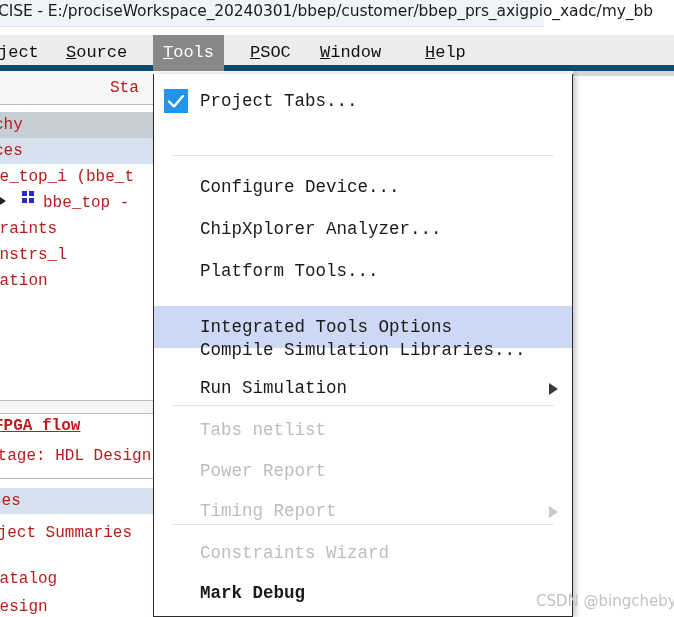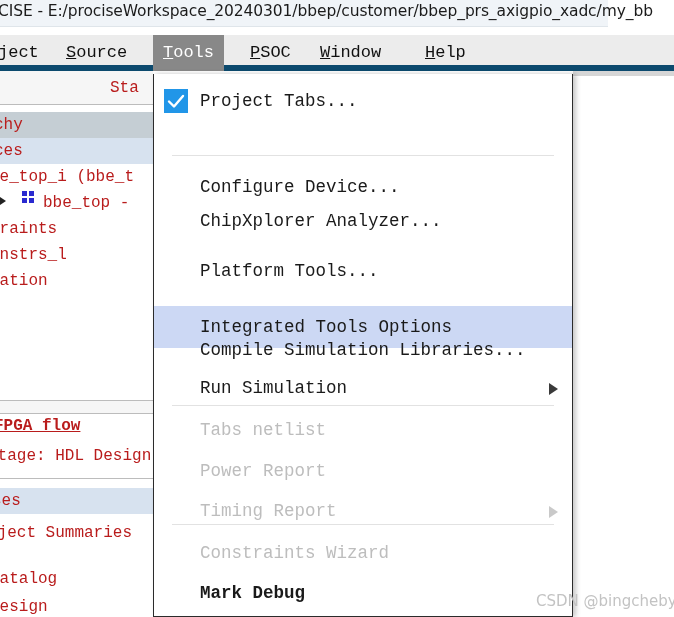--- a/index.html
+++ b/index.html
@@ -12,21 +12,21 @@
     background: #ffffff;
     font-family: "Liberation Mono", "DejaVu Sans Mono", monospace;
     overflow: hidden;
     position: relative;
   }
 
   
   #titlebar {
     position: absolute;
     left: 0; top: 0;
-    width: 608px; height: 27px;
+    width: 544px; height: 27px;
     background: #f0f4f8;
     border-bottom: 1px solid #dfe5ea;
     box-sizing: border-box;
   }
   #titlebar-text {
     position: absolute;
     left: -2px; top: 2px;
     font-family: "DejaVu Sans", sans-serif;
     font-size: 15.5px;
     color: #1b1b1b;
@@ -308,21 +308,21 @@
     <span class="menu-label">Project Tabs...</span>
   </div>
 
 
   <div class="menu-sep" style="top:81px;"></div>
 
   <div class="menu-item" style="top:92px;">
     <span class="menu-label">Configure Device...</span>
   </div>
 
-  <div class="menu-item" style="top:126px;">
+  <div class="menu-item" style="top:134px;">
     <span class="menu-label">ChipXplorer Analyzer...</span>
   </div>
 
   <div class="menu-item" style="top:176px;">
     <span class="menu-label">Platform Tools...</span>
   </div>
 
   <div class="menu-item highlighted" style="top:212px;">
     <span class="menu-label">Integrated Tools Options</span>
   </div>

